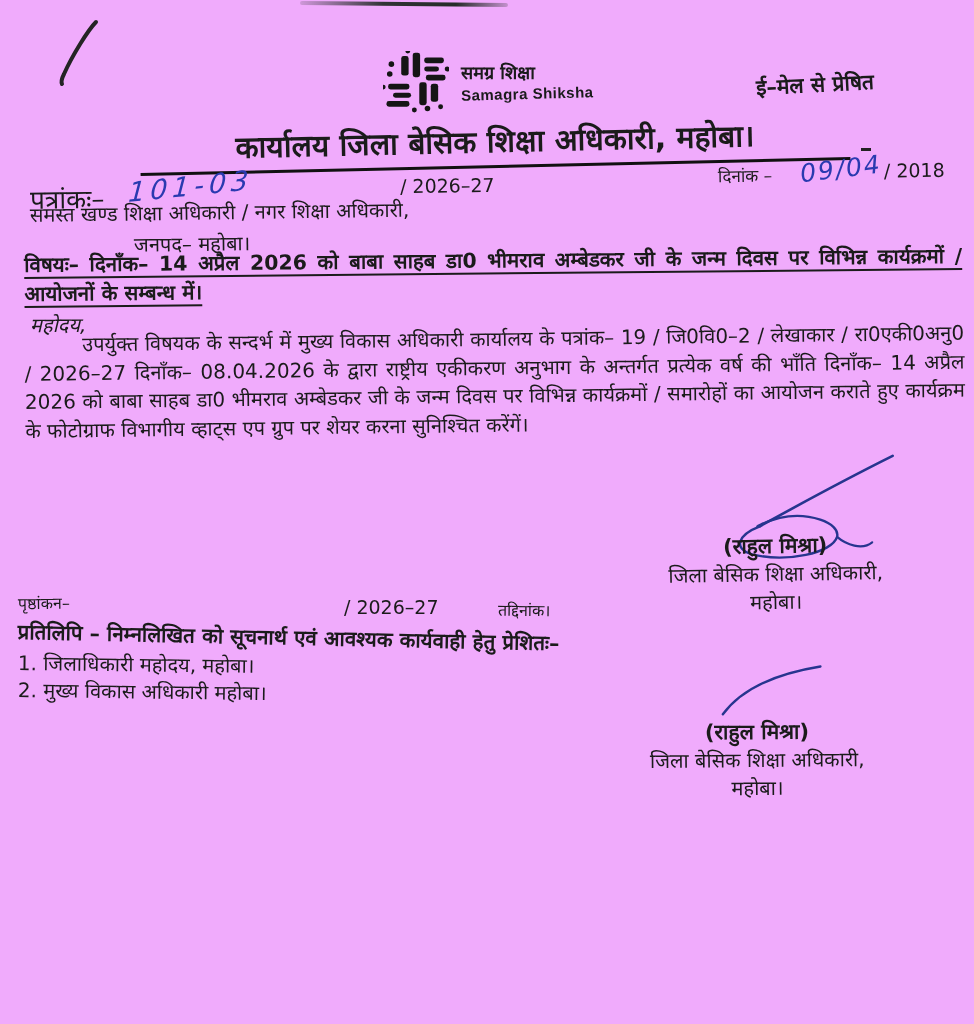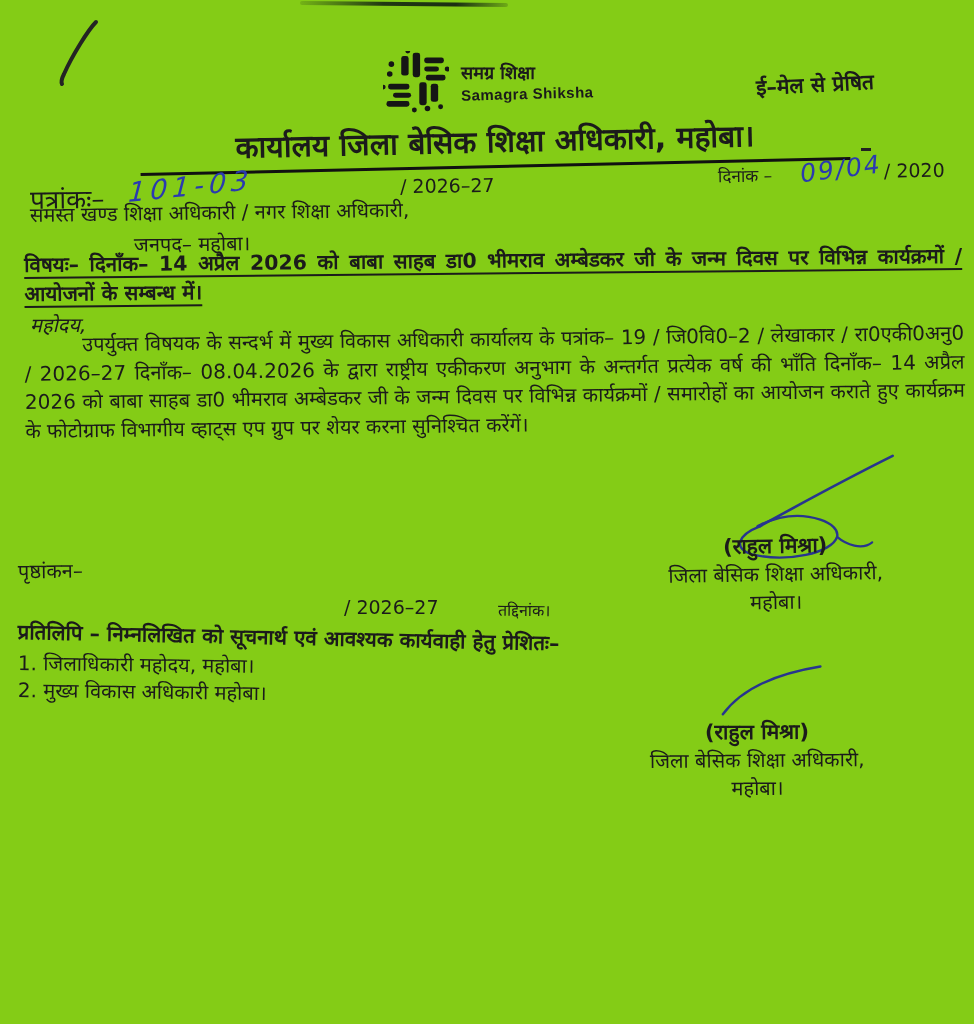--- a/index.html
+++ b/index.html
@@ -4,21 +4,21 @@
 <style>
   html,body{margin:0;padding:0;}
   body{
     width:974px;height:1024px;
     background:#ffffff;
     font-family:"DejaVu Sans","Liberation Sans",sans-serif;
     color:#1b1b1b;
     overflow:hidden;
     position:relative;
   }
-  .page{position:absolute;inset:0;background:#84cc16;}
+  .page{position:absolute;inset:0;background:#f0abfc;}
   .abs{position:absolute;}
   .noint{user-select:none;}
 
   
   .top-streak{left:300px;top:2px;width:208px;height:4px;background:linear-gradient(90deg,rgba(20,40,20,.15),rgba(15,30,18,.85) 40%,rgba(15,30,18,.9) 75%,rgba(20,40,20,.2));transform:rotate(.6deg);border-radius:2px;}
   .date-dash{left:861px;top:148px;width:10px;height:2.5px;background:#222;}
 
   
   .logo-wrap{left:383px;top:50px;width:300px;height:66px;display:flex;align-items:center;gap:12px;}
   .logo-mark{width:66px;height:64px;flex:0 0 auto;}
@@ -53,21 +53,21 @@
   
   .sig1{left:630px;top:452px;width:290px;text-align:center;transform:rotate(-1deg);}
   .sig1 svg{display:block;margin:0 0 -32px 90px;}
   .sig2{left:612px;top:664px;width:290px;text-align:center;transform:rotate(-0.5deg);}
   .sig2 svg{display:block;margin:0 0 2px 105px;}
   .sig-name{font-size:21px;font-weight:bold;line-height:28px;}
   .sig-title{font-size:20px;line-height:28px;}
   .sig-place{font-size:20px;line-height:28px;}
 
   
-  .endo-head{left:18px;top:557px;font-size:20px;transform:rotate(-0.8deg);}
+  .endo-head{left:18px;top:592px;font-size:16px;transform:rotate(-0.8deg);}
   .endo-year{left:344px;top:596px;font-size:19px;}
   .endo-date{left:498px;top:599px;font-size:16px;transform:rotate(0.6deg);}
   .copy-line{left:18px;top:617px;font-size:20.5px;font-weight:bold;white-space:nowrap;transform:rotate(1.2deg);transform-origin:left top;}
   .endo-item1{left:18px;top:649px;font-size:20px;transform:rotate(0.7deg);transform-origin:left top;white-space:nowrap;}
   .endo-item2{left:18px;top:676px;font-size:20px;transform:rotate(0.7deg);transform-origin:left top;white-space:nowrap;}
 
   .pen-mark{left:44px;top:16px;}
 </style>
 </head>
 <body>
@@ -113,21 +113,21 @@
   <div class="abs email-note">ई–मेल से प्रेषित</div>
 
   <div class="abs office-title">कार्यालय जिला बेसिक शिक्षा अधिकारी, महोबा।</div>
 
   <div class="abs ref-row">
     <span class="abs ref-label">पत्रांकः–</span>
     <span class="abs ref-number">101-03</span>
     <span class="abs ref-year">/ 2026–27</span>
     <span class="abs date-label">दिनांक –</span>
     <span class="abs date-hand">09/04</span>
-    <span class="abs date-year">/ 2020</span>
+    <span class="abs date-year">/ 2018</span>
   </div>
 
   <div class="abs addr1">समस्त खण्ड शिक्षा अधिकारी / नगर शिक्षा अधिकारी,</div>
   <div class="abs addr2">जनपद– महोबा।</div>
 
   <div class="abs subject">विषयः– दिनाँक– 14 अप्रैल 2026 को बाबा साहब डा0 भीमराव अम्बेडकर जी के जन्म दिवस पर विभिन्न कार्यक्रमों / आयोजनों के सम्बन्ध में।</div>
 
   <div class="abs salutation">महोदय,</div>
 
   <div class="abs body-par">उपर्युक्त विषयक के सन्दर्भ में मुख्य विकास अधिकारी कार्यालय के पत्रांक– 19 / जि0वि0–2 / लेखाकार / रा0एकी0अनु0 / 2026–27 दिनाँक– 08.04.2026 के द्वारा राष्ट्रीय एकीकरण अनुभाग के अन्तर्गत प्रत्येक वर्ष की भाँति दिनाँक– 14 अप्रैल 2026 को बाबा साहब डा0 भीमराव अम्बेडकर जी के जन्म दिवस पर विभिन्न कार्यक्रमों / समारोहों का आयोजन कराते हुए कार्यक्रम के फोटोग्राफ विभागीय व्हाट्स एप ग्रुप पर शेयर करना सुनिश्चित करेंगें।</div>

